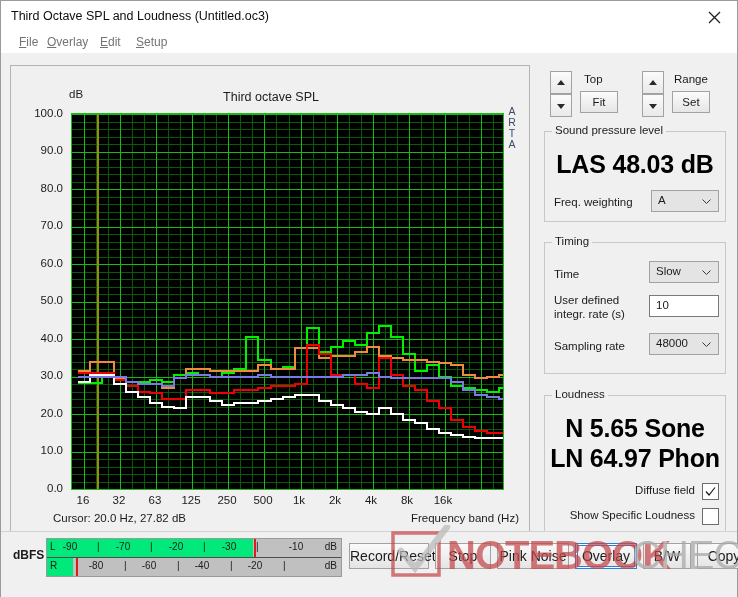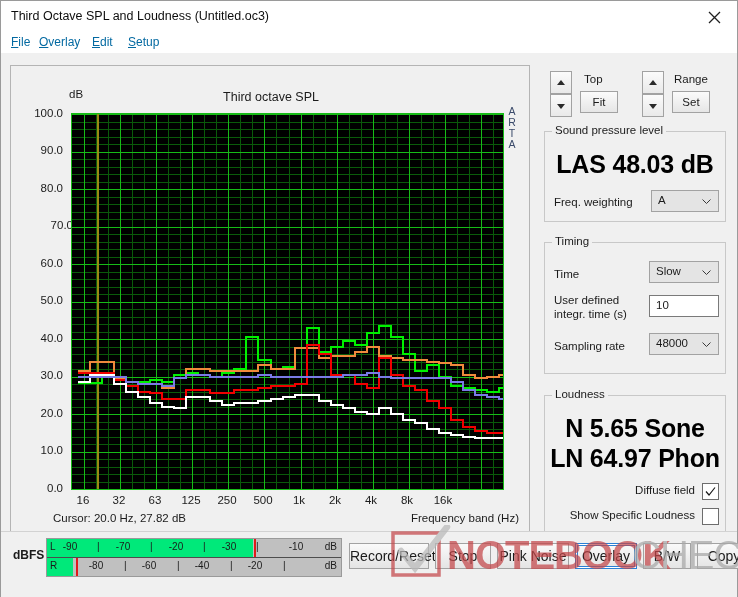--- a/index.html
+++ b/index.html
@@ -14,21 +14,21 @@
   #app{position:relative;width:738px;height:597px;background:#f0f0f0;box-sizing:border-box;border:1px solid #9a9a9a;}
 
   
   #titlebar{position:absolute;left:0;top:0;width:736px;height:31px;background:#ffffff;}
   #title-text{position:absolute;left:10px;top:8px;font-size:12.5px;color:#0d0d0d;white-space:nowrap;}
   #close-btn{position:absolute;right:0px;top:0px;width:45px;height:31px;background:#ffffff;border:none;cursor:default;}
   #close-btn svg{position:absolute;left:16px;top:10px;}
 
   
   #menubar{position:absolute;left:0;top:31px;width:736px;height:21px;background:#ffffff;}
-  .menu-item{position:absolute;top:3px;font-size:12px;color:#0369a1;white-space:nowrap;cursor:default;}
+  .menu-item{position:absolute;top:3px;font-size:12px;color:#737373;white-space:nowrap;cursor:default;margin-left:8px;}
   .menu-item u{text-decoration:underline;}
 
   
   #body-area{position:absolute;left:0;top:52px;width:736px;height:478px;background:#f0f0f0;}
 
   
   #chart-panel{position:absolute;left:9px;top:12px;width:520px;height:470px;background:#f0f0f0;border:1px solid #b4b4b4;box-sizing:border-box;}
   #chart-title{position:absolute;left:0;top:24px;width:520px;text-align:center;font-size:12.5px;color:#1b1b1b;}
   #yaxis-unit{position:absolute;left:58px;top:22px;font-size:11.5px;color:#1b1b1b;}
   #arta-label{position:absolute;left:494px;top:40px;width:14px;font-size:10.5px;color:#3a4a6a;line-height:11px;text-align:center;letter-spacing:0;}
@@ -125,21 +125,21 @@
       <div id="arta-label">
         <span>A</span>
           <span>R</span>
           <span>T</span>
           <span>A</span>
       </div>
 
       <div class="ytick" style="left:2px;  top:41px;">100.0</div>
       <div class="ytick" style="left:2px;  top:78px;">90.0</div>
       <div class="ytick" style="left:2px;  top:116px;">80.0</div>
-      <div class="ytick" style="left:12px;  top:153px;">70.0</div>
+      <div class="ytick" style="left:2px;  top:153px;">70.0</div>
       <div class="ytick" style="left:2px;  top:191px;">60.0</div>
       <div class="ytick" style="left:2px;  top:228px;">50.0</div>
       <div class="ytick" style="left:2px;  top:266px;">40.0</div>
       <div class="ytick" style="left:2px;  top:303px;">30.0</div>
       <div class="ytick" style="left:2px;  top:341px;">20.0</div>
       <div class="ytick" style="left:2px;  top:378px;">10.0</div>
       <div class="ytick" style="left:2px;  top:416px;">0.0</div>
 
       <div id="plot">
         <svg id="plot-svg" width="431" height="375" viewBox="0 0 431 375" shape-rendering="crispEdges">
@@ -302,21 +302,21 @@
         <div class="fld-label" style="left:9px;top:24px;">Time</div>
         <div class="combo" style="left:104px;top:18px;width:70px;">
           <span class="val">Slow</span>
           <svg class="chev" viewBox="0 0 9 5">
               <path d="M0.5 0.5 L4.5 4.5 L8.5 0.5" stroke="#3a3a3a" stroke-width="1" fill="none"></path>
             </svg>
         </div>
 
         <div class="fld-label" style="left:9px;top:50px;">
           <span>User defined</span><br>
-          <span>integr. time (s)</span>
+          <span>integr. rate (s)</span>
         </div>
         <div class="textbox" style="left:104px;top:52px;width:70px;">
           <span class="val">10</span>
         </div>
 
         <div class="fld-label" style="left:9px;top:96px;">Sampling rate</div>
         <div class="combo" style="left:104px;top:90px;width:70px;">
           <span class="val">48000</span>
           <svg class="chev" viewBox="0 0 9 5">
               <path d="M0.5 0.5 L4.5 4.5 L8.5 0.5" stroke="#3a3a3a" stroke-width="1" fill="none"></path>

